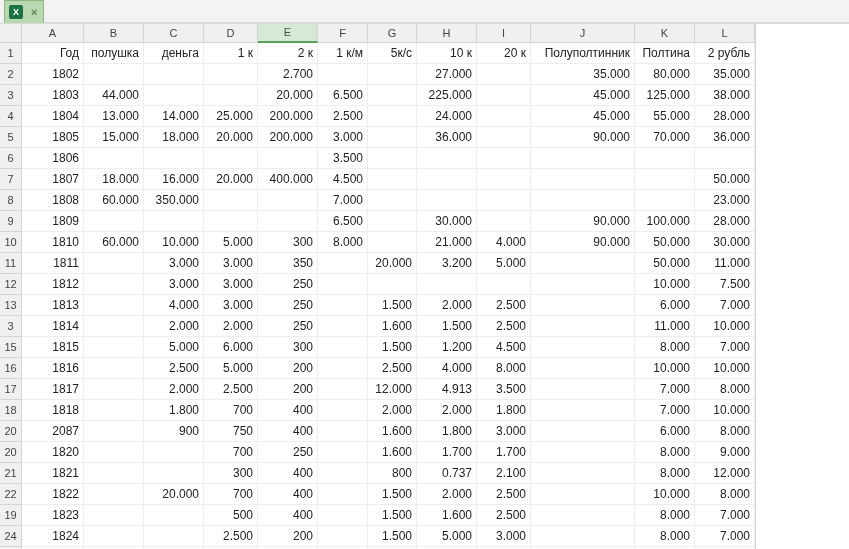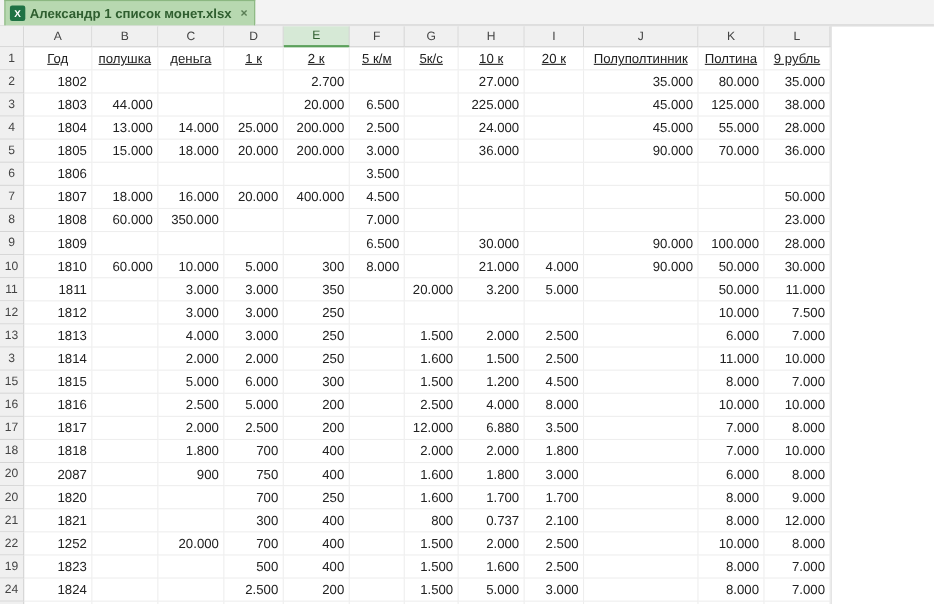--- a/index.html
+++ b/index.html
@@ -101,31 +101,29 @@
     height: 20px;
     line-height: 20px;
     padding: 0 4px;
     text-align: right;
     font-size: 12px;
     color: #222;
     overflow: hidden;
     white-space: nowrap;
   }
   .cell.firstrow {
-    text-align: center;
-    text-decoration: underline;
+    text-align: right;
   }
 </style>
 </head>
 <body>
 
 <div class="workbook-tab-bar">
   <div class="workbook-tab">
     <span class="xicon">X</span>
-    <span>Александр 1 список монет.xlsx</span>
     <span class="close">×</span>
   </div>
   <div class="tab-spacer"></div>
 </div>
 
 <div id="grid" class="grid-wrap">
     <div class="hdr corner"></div>
     <div class="hdr">A</div>
     <div class="hdr">B</div>
     <div class="hdr">C</div>
@@ -137,27 +135,27 @@
     <div class="hdr">I</div>
     <div class="hdr">J</div>
     <div class="hdr">K</div>
     <div class="hdr">L</div>
     <div class="rowhdr">1</div>
     <div class="cell firstrow">Год</div>
     <div class="cell firstrow">полушка</div>
     <div class="cell firstrow">деньга</div>
     <div class="cell firstrow">1 к</div>
     <div class="cell firstrow">2 к</div>
-    <div class="cell firstrow">5 к/м</div>
+    <div class="cell firstrow">1 к/м</div>
     <div class="cell firstrow">5к/с</div>
     <div class="cell firstrow">10 к</div>
     <div class="cell firstrow">20 к</div>
     <div class="cell firstrow">Полуполтинник</div>
     <div class="cell firstrow">Полтина</div>
-    <div class="cell firstrow">9 рубль</div>
+    <div class="cell firstrow">2 рубль</div>
     <div class="rowhdr">2</div>
     <div class="cell">1802</div>
     <div class="cell"></div>
     <div class="cell"></div>
     <div class="cell"></div>
     <div class="cell">2.700</div>
     <div class="cell"></div>
     <div class="cell"></div>
     <div class="cell">27.000</div>
     <div class="cell"></div>
@@ -347,21 +345,21 @@
     <div class="cell">10.000</div>
     <div class="cell">10.000</div>
     <div class="rowhdr">17</div>
     <div class="cell">1817</div>
     <div class="cell"></div>
     <div class="cell">2.000</div>
     <div class="cell">2.500</div>
     <div class="cell">200</div>
     <div class="cell"></div>
     <div class="cell">12.000</div>
-    <div class="cell">6.880</div>
+    <div class="cell">4.913</div>
     <div class="cell">3.500</div>
     <div class="cell"></div>
     <div class="cell">7.000</div>
     <div class="cell">8.000</div>
     <div class="rowhdr">18</div>
     <div class="cell">1818</div>
     <div class="cell"></div>
     <div class="cell">1.800</div>
     <div class="cell">700</div>
     <div class="cell">400</div>
@@ -405,21 +403,21 @@
     <div class="cell">300</div>
     <div class="cell">400</div>
     <div class="cell"></div>
     <div class="cell">800</div>
     <div class="cell">0.737</div>
     <div class="cell">2.100</div>
     <div class="cell"></div>
     <div class="cell">8.000</div>
     <div class="cell">12.000</div>
     <div class="rowhdr">22</div>
-    <div class="cell">1252</div>
+    <div class="cell">1822</div>
     <div class="cell"></div>
     <div class="cell">20.000</div>
     <div class="cell">700</div>
     <div class="cell">400</div>
     <div class="cell"></div>
     <div class="cell">1.500</div>
     <div class="cell">2.000</div>
     <div class="cell">2.500</div>
     <div class="cell"></div>
     <div class="cell">10.000</div>

